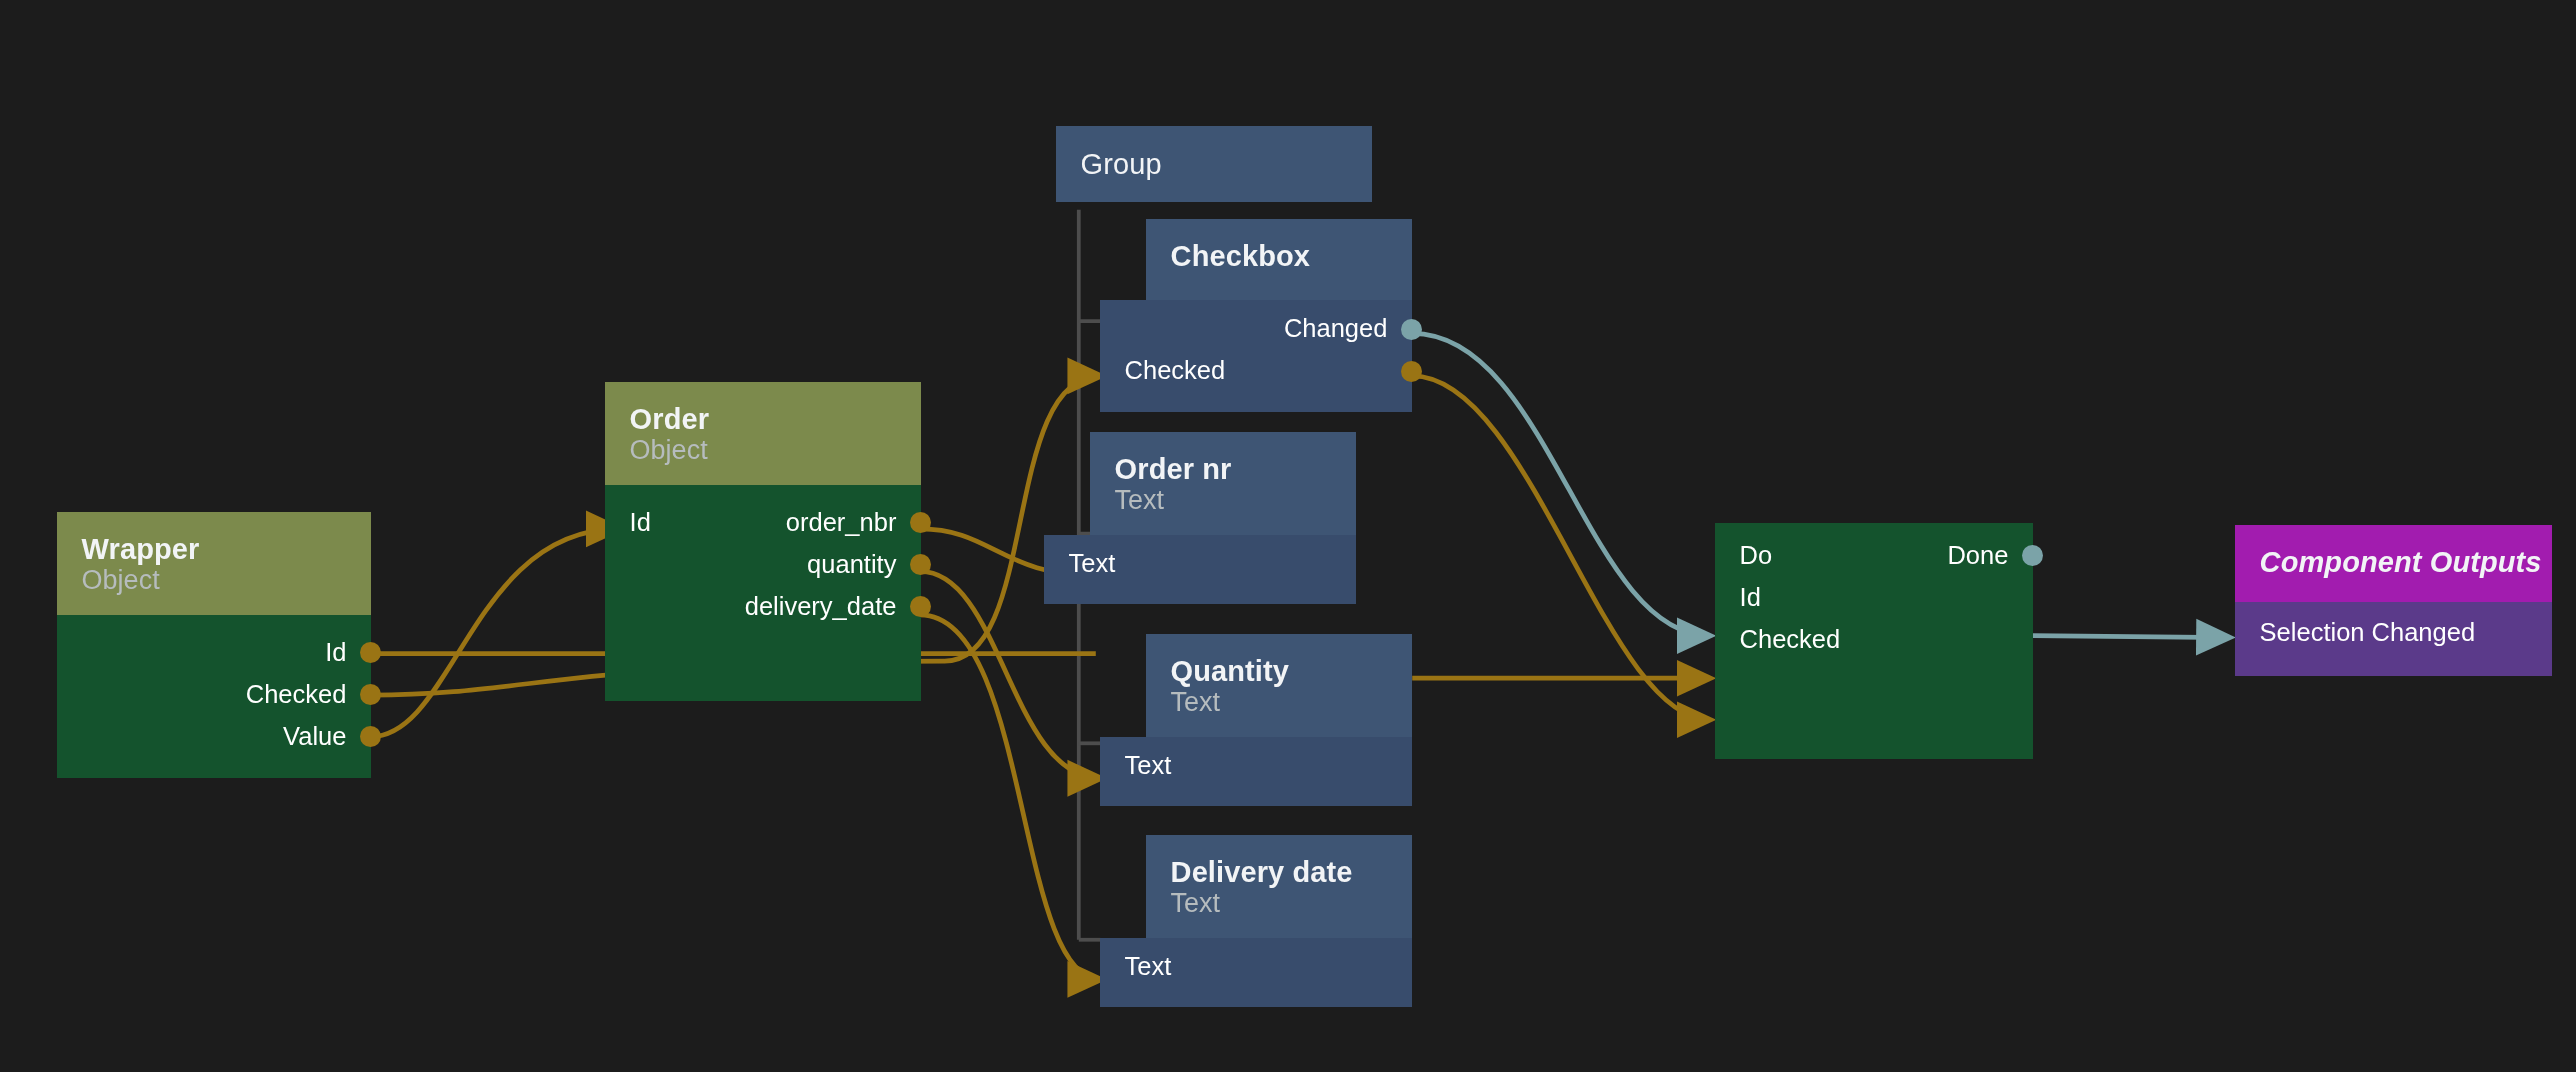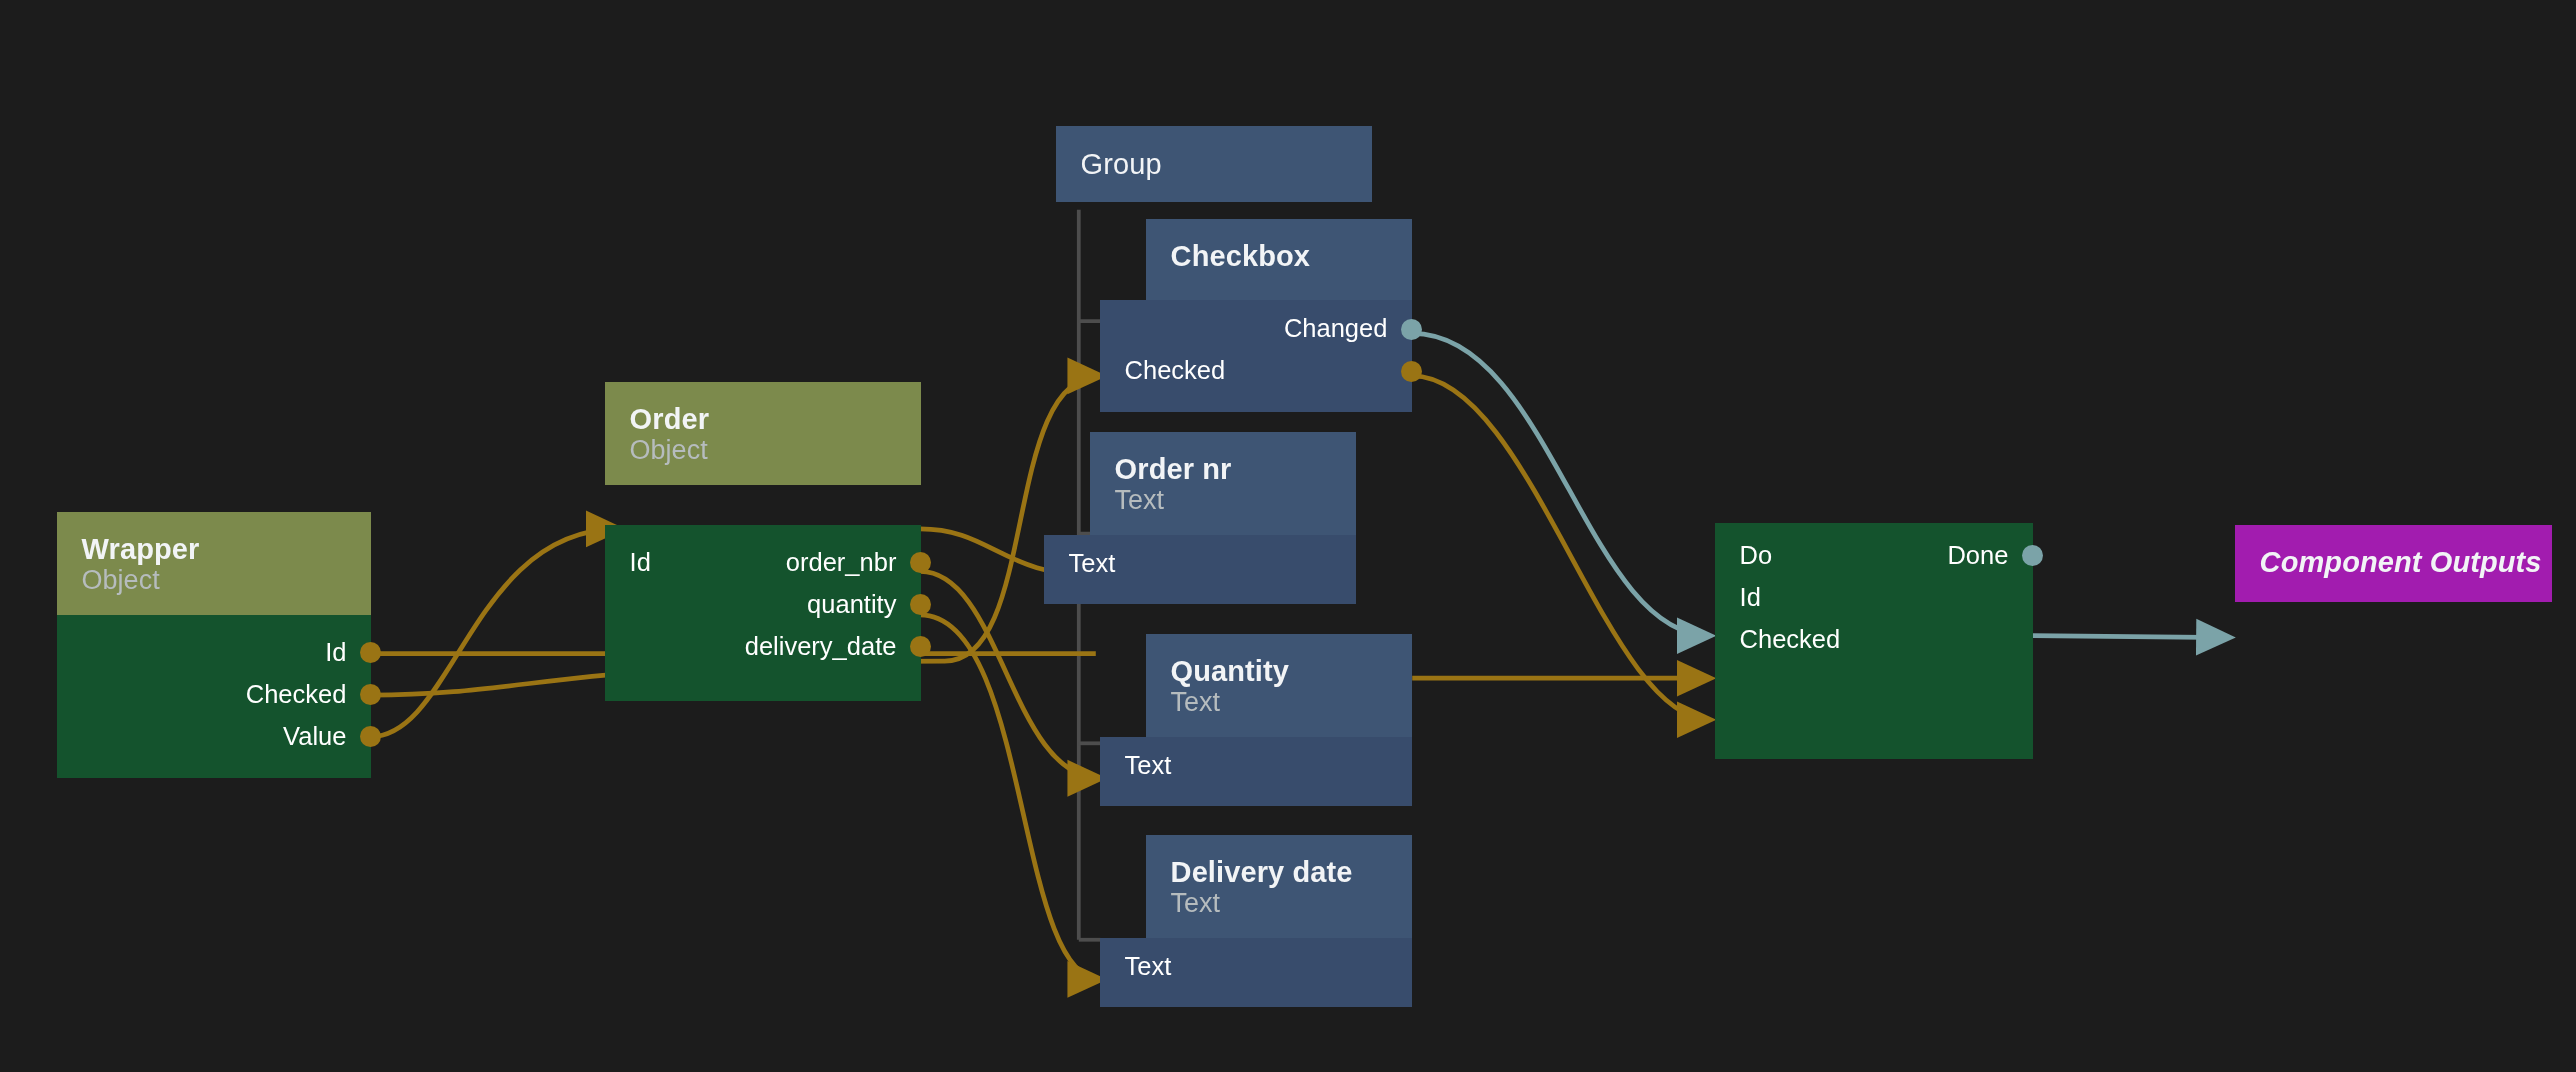--- a/index.html
+++ b/index.html
@@ -167,21 +167,21 @@
         <span class="port-label">Checked</span>
         <span class="port-dot dot-amber"></span>
       </div>
       <div class="port-row out">
         <span class="port-label">Value</span>
         <span class="port-dot dot-amber"></span>
       </div>
     </div>
   </div>
 
-  <div class="node green" style="left:605px; top:382px; width:316px; height:319px;gap:40px;">
+  <div class="node green" style="left:605px; top:382px; width:316px; height:319px;">
     <div class="node-head">
       <div class="node-title">Order</div>
       <div class="node-subtitle">Object</div>
     </div>
     <div class="node-body">
       <div class="port-row in" style="position:absolute; left:0; top:17px; width:100%;">
         <span class="port-label">Id</span>
       </div>
       <div class="port-row out">
         <span class="port-label">order_nbr</span>
@@ -263,16 +263,21 @@
       <div class="port-row in">
         <span class="port-label">Checked</span>
       </div>
     </div>
   </div>
 
   <div class="node purple" style="left:2235px; top:525px; width:317px; height:151px;">
     <div class="node-head" style="height:77px;">
       <div class="node-title">Component Outputs</div>
     </div>
+    <div class="node-body" style="padding-top:9.4px;">
+      <div class="port-row in">
+        <span class="port-label">Selection Changed</span>
+      </div>
+    </div>
   </div>
 
 </div>
 
 
 </body></html>

